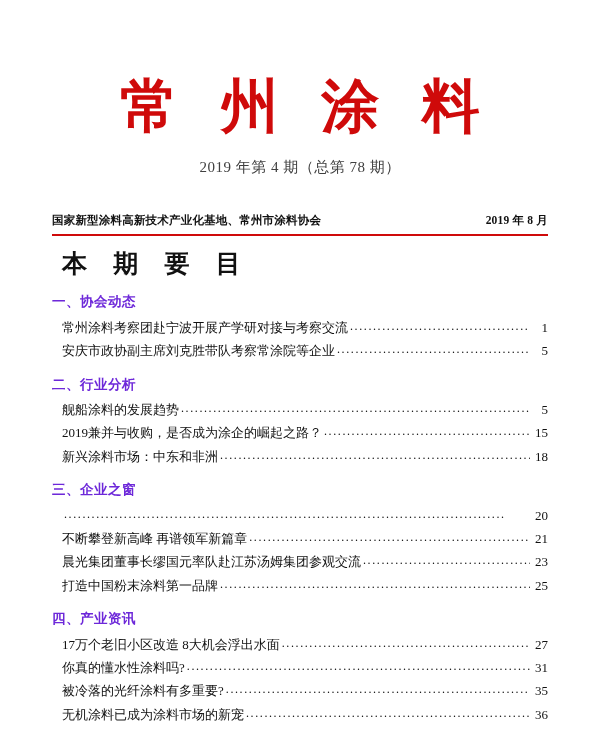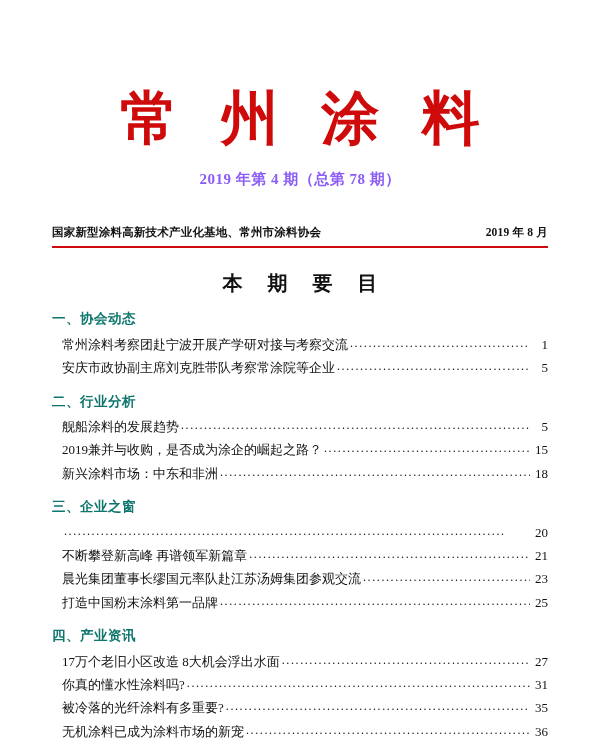--- a/index.html
+++ b/index.html
@@ -12,40 +12,40 @@
     background: #ffffff;
     font-family: "Liberation Serif", "DejaVu Serif", serif;
     color: #1a1a1a;
     overflow: hidden;
   }
   .page {
     position: relative;
     width: 600px;
     height: 747px;
     box-sizing: border-box;
-    padding: 12px 52px;
+    padding: 0 52px;
   }
   .masthead {
     text-align: center;
     padding-top: 78px;
   }
   .masthead-title {
     font-family: "Liberation Serif", "DejaVu Serif", serif;
     font-size: 58px;
     font-weight: bold;
     color: #cf0a0a;
     letter-spacing: 14px;
     line-height: 1;
     text-indent: 14px;
   }
   .issue-line {
     margin-top: 22px;
     font-size: 15px;
-    font-weight: bold;
-    color: #8b5cf6;
+    font-weight: normal;
+    color: #404040;
     letter-spacing: 0.5px;
   }
   .pub-row {
     margin-top: 36px;
     display: flex;
     align-items: baseline;
     justify-content: space-between;
     font-size: 11.5px;
     font-weight: bold;
     color: #111;
@@ -55,35 +55,34 @@
   }
   .pub-right {
     letter-spacing: 0.2px;
   }
   .rule {
     margin-top: 6px;
     border-top: 2px solid #cf0a0a;
     height: 0;
   }
   .toc-title {
-    margin-top: 22px;
-    text-align: center;
-    font-size: 20px;
+    margin-top: 11px;
+    font-size: 25px;
     font-weight: bold;
     letter-spacing: 10px;
     text-indent: 10px;
     color: #111;
   }
   .section {
     margin-top: 13px;
   }
   .section-head {
     font-size: 13.5px;
     font-weight: bold;
-    color: #0f766e;
+    color: #6d28d9;
     margin-bottom: 5px;
     letter-spacing: 0.5px;
   }
   .entry {
     display: flex;
     align-items: flex-start;
     font-size: 13px;
     color: #111;
     padding: 3.5px 0 3.5px 10px;
     line-height: 1.25;

